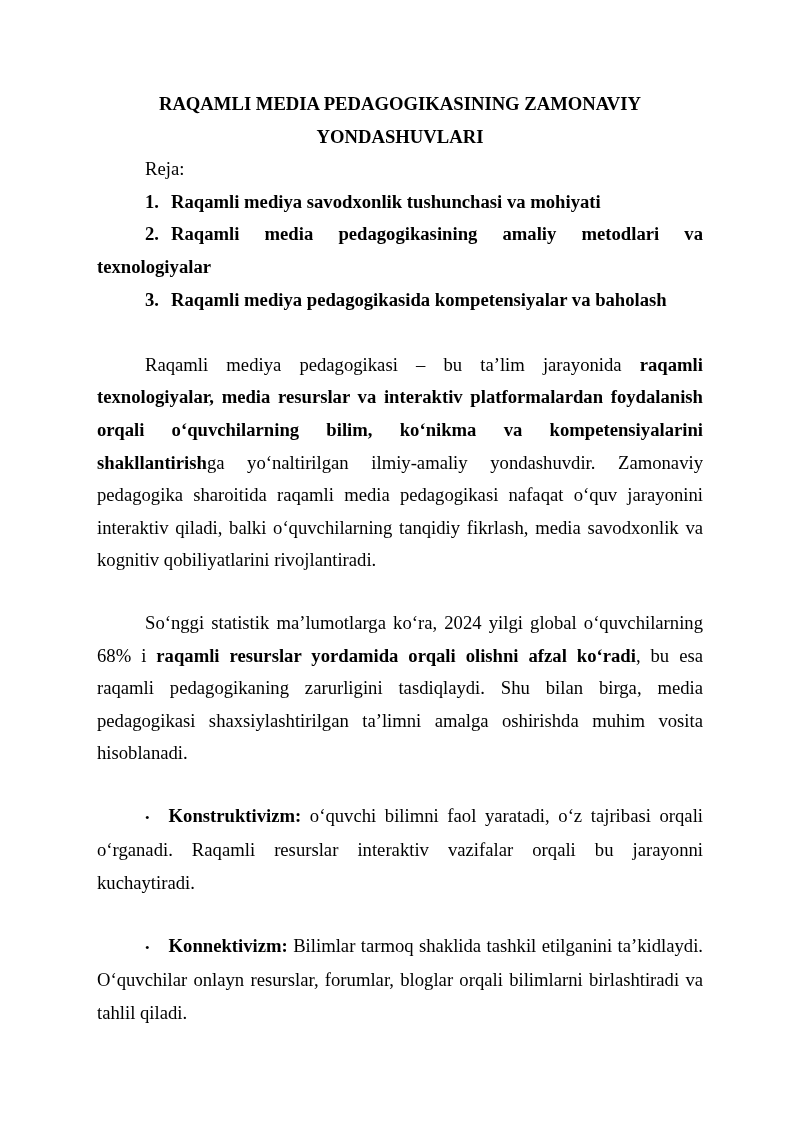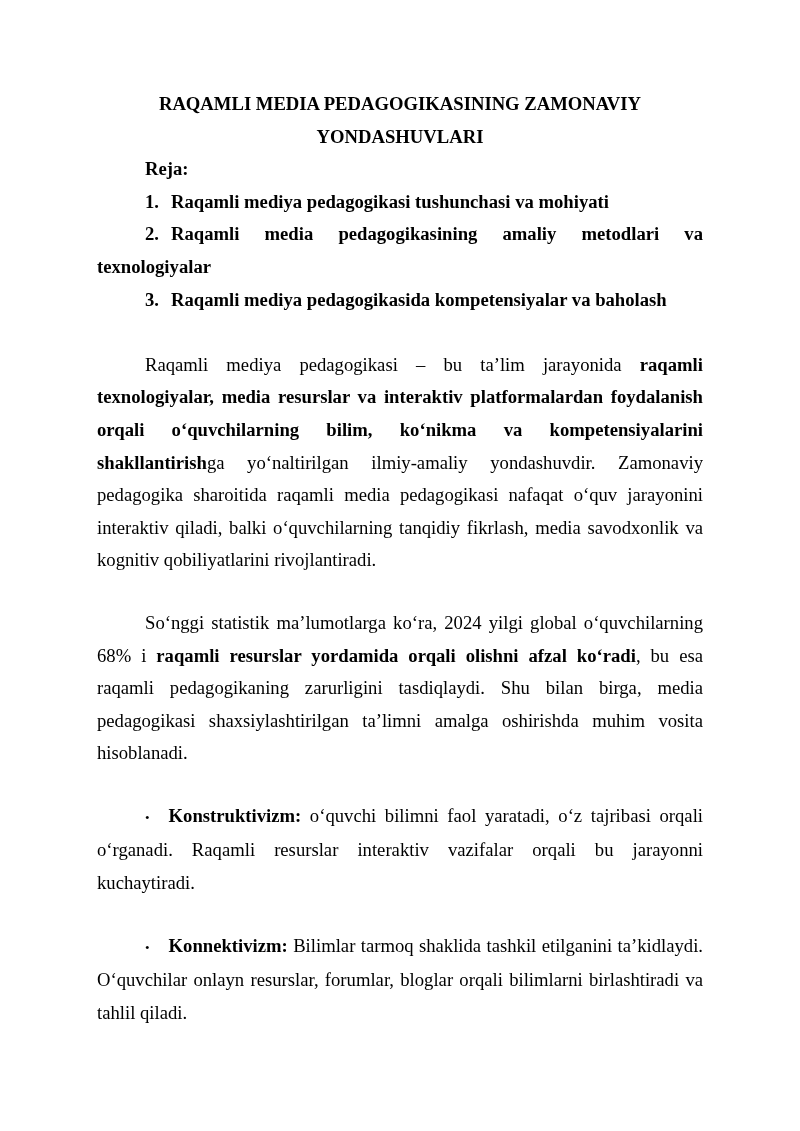--- a/index.html
+++ b/index.html
@@ -7,40 +7,40 @@
   body {
     background: #ffffff;
     color: #000000;
     font-family: "Liberation Serif", "DejaVu Serif", serif;
     font-size: 18.66px;
     line-height: 32.6px;
     overflow: hidden;
   }
   .page { width: 800px; height: 815px; padding: 88px 97px 0 97px; background: #ffffff; }
   .title { font-size: 18.66px; font-weight: 700; text-align: center; }
-  .plan-label { font-weight: 700; text-indent: 48px; }
+  .plan-label { font-weight: 400; text-indent: 48px; }
   .plan-item { font-weight: 700; text-align: justify; text-indent: 48px; }
   .gap-n { display: inline-block; width: 12px; }
   .gap-b { display: inline-block; width: 19px; }
   #content { margin-top: 32.6px; }
   p.para, p.bullet { text-align: justify; text-indent: 48px; margin-top: 30px; }
   .b { font-weight: 700; }
   .dot { font-size: 13px; }
 </style>
 </head>
 <body>
 
 <div class="page">
   <h1 class="title">
     <div class="title-line">RAQAMLI MEDIA PEDAGOGIKASINING ZAMONAVIY</div>
     <div class="title-line">YONDASHUVLARI</div>
   </h1>
   <p class="plan-label">Reja:</p>
   <div id="plan">
-      <p class="plan-item"><span>1.</span><span class="gap-n"></span><span>Raqamli mediya pedagogikasi tushunchasi va mohiyati</span></p>
+      <p class="plan-item"><span>1.</span><span class="gap-n"></span><span>Raqamli mediya savodxonlik tushunchasi va mohiyati</span></p>
       <p class="plan-item"><span>2.</span><span class="gap-n"></span><span>Raqamli media pedagogikasining amaliy metodlari va texnologiyalar</span></p>
       <p class="plan-item"><span>3.</span><span class="gap-n"></span><span>Raqamli mediya pedagogikasida kompetensiyalar va baholash</span></p>
     </div>
   <div id="content">
       <p class="para"><span>Raqamli mediya pedagogikasi – bu ta’lim jarayonida </span><span class="b">raqamli texnologiyalar, media resurslar va interaktiv platformalardan foydalanish orqali oʻquvchilarning bilim, koʻnikma va kompetensiyalarini shakllantirish</span><span>ga yoʻnaltirilgan ilmiy-amaliy yondashuvdir. Zamonaviy pedagogika sharoitida raqamli media pedagogikasi nafaqat oʻquv jarayonini interaktiv qiladi, balki oʻquvchilarning tanqidiy fikrlash, media savodxonlik va kognitiv qobiliyatlarini rivojlantiradi.</span></p>
       <p class="para"><span>Soʻnggi statistik ma’lumotlarga koʻra, 2024 yilgi global oʻquvchilarning 68% i </span><span class="b">raqamli resurslar yordamida orqali olishni afzal koʻradi</span><span>, bu esa raqamli pedagogikaning zarurligini tasdiqlaydi. Shu bilan birga, media pedagogikasi shaxsiylashtirilgan ta’limni amalga oshirishda muhim vosita hisoblanadi.</span></p>
       <p class="bullet"><span class="dot">•</span><span class="gap-b"></span><span class="b">Konstruktivizm:</span><span> oʻquvchi bilimni faol yaratadi, oʻz tajribasi orqali oʻrganadi. Raqamli resurslar interaktiv vazifalar orqali bu jarayonni kuchaytiradi.</span></p>
       <p class="bullet"><span class="dot">•</span><span class="gap-b"></span><span class="b">Konnektivizm:</span><span> Bilimlar tarmoq shaklida tashkil etilganini ta’kidlaydi. Oʻquvchilar onlayn resurslar, forumlar, bloglar orqali bilimlarni birlashtiradi va tahlil qiladi.</span></p>
     </div>
 </div>

